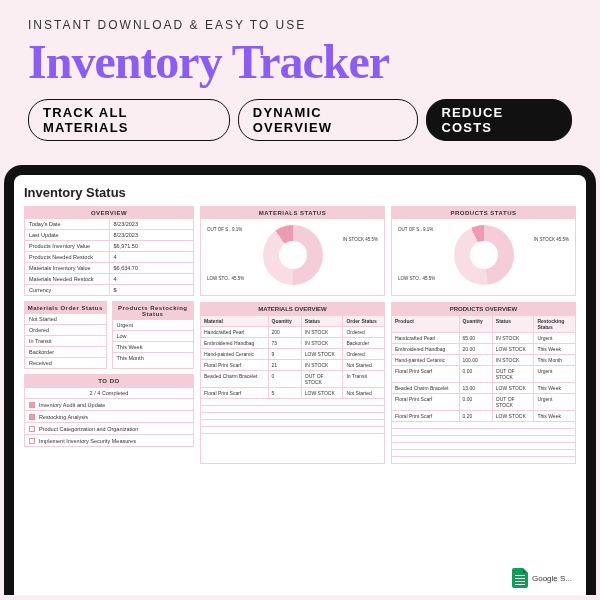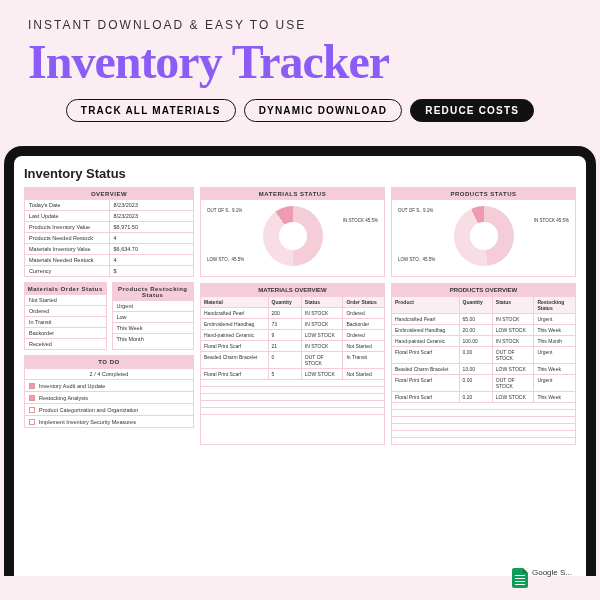--- a/index.html
+++ b/index.html
@@ -1,21 +1,21 @@
 <!DOCTYPE html>
 <html><head>
 <meta charset="utf-8">
 <style>
 *{margin:0;padding:0;box-sizing:border-box}
 body{width:600px;height:600px;background:#fbeef2;font-family:Arial,Helvetica,sans-serif;overflow:hidden;position:relative}
 .hero{padding:18px 28px 8px;text-align:left}
 .tag{font-size:12px;letter-spacing:2px;color:#333;font-weight:500}
 .title{font-family:Georgia,'Times New Roman',serif;font-size:48px;font-weight:700;color:#8b5cf6;margin:2px 0 10px;letter-spacing:-1px}
 .pills{display:flex;gap:8px;justify-content:center;margin-bottom:16px}
-.pill{border:1.5px solid #111;border-radius:20px;padding:5px 14px;font-size:10px;letter-spacing:1.2px;font-weight:600}
+.pill{border:1.5px solid #111;border-radius:20px;padding:5px 14px;font-size:13px;letter-spacing:1.2px;font-weight:600}
 .pill.dark{background:#111;color:#fff}
 .laptop{margin:0 4px;background:#111;border-radius:18px 18px 0 0;padding:10px 10px 0;position:relative;height:430px}
 .screen{background:#fff;border-radius:8px 8px 0 0;height:100%;padding:10px;overflow:hidden}
 .dash{display:grid;grid-template-columns:170px 1fr;gap:6px;font-size:5.5px;color:#333}
 .h1{font-size:13px;font-weight:700;color:#222;margin-bottom:6px}
 .panel{border:1px solid #f5cdd8}
 .phead{background:#f5cdd8;text-align:center;font-weight:700;padding:3px 0;font-size:6px;letter-spacing:.5px}
 .row{display:flex;border-top:1px solid #f5cdd8}
 .row:first-of-type{border-top:none}
 .cell{flex:1;padding:2px 4px;border-left:1px solid #f5cdd8}
@@ -34,34 +34,34 @@
 .tbl{border:1px solid #f5cdd8}
 .thead{background:#f5cdd8;text-align:center;font-weight:700;padding:3px 0;font-size:6px}
 .tr{display:grid;grid-template-columns:1.6fr .8fr 1fr 1fr;border-top:1px solid #f5cdd8}
 .th{background:#fbeef2;font-weight:600;padding:2px 3px;font-size:5px}
 .td{padding:2px 3px;font-size:5px;border-left:1px solid #f5cdd8}
 .td:first-child{border-left:none}
 .blank{height:7px;border-top:1px solid #f5cdd8}
 .todo .trow{display:flex;align-items:center;gap:4px;padding:2.5px 4px;border-top:1px solid #f5cdd8}
 .cb{width:6px;height:6px;border:1px solid #d99;display:inline-block}
 .cb.on{background:#ec9bb2}
-.gs{position:absolute;right:28px;bottom:12px;display:flex;align-items:flex-start;gap:4px;font-size:8px;color:#333}
+.gs{position:absolute;right:28px;bottom:12px;display:flex;align-items:center;gap:4px;font-size:8px;color:#333}
 .gsicon{width:16px;height:20px;background:#0f9d58;border-radius:2px;position:relative}
 .gsicon::before{content:'';position:absolute;top:0;right:0;border-left:5px solid #0b7a43;border-top:5px solid #fbeef2}
 .gsicon::after{content:'';position:absolute;left:3px;top:7px;right:3px;bottom:3px;background:repeating-linear-gradient(#fff,#fff 1.5px,#0f9d58 1.5px,#0f9d58 3px)}
 </style>
 </head>
 <body>
 
 <div class="hero">
   <div class="tag">INSTANT DOWNLOAD &amp; EASY TO USE</div>
   <div class="title">Inventory Tracker</div>
   <div class="pills">
     <div class="pill">TRACK ALL MATERIALS</div>
-    <div class="pill">DYNAMIC DOWNLOAD</div>
+    <div class="pill">DYNAMIC OVERVIEW</div>
     <div class="pill dark">REDUCE COSTS</div>
   </div>
 </div>
 
 <div class="laptop">
 <div class="screen">
 <div class="h1">Inventory Status</div>
 <div class="dash">
 
 <div class="left">

